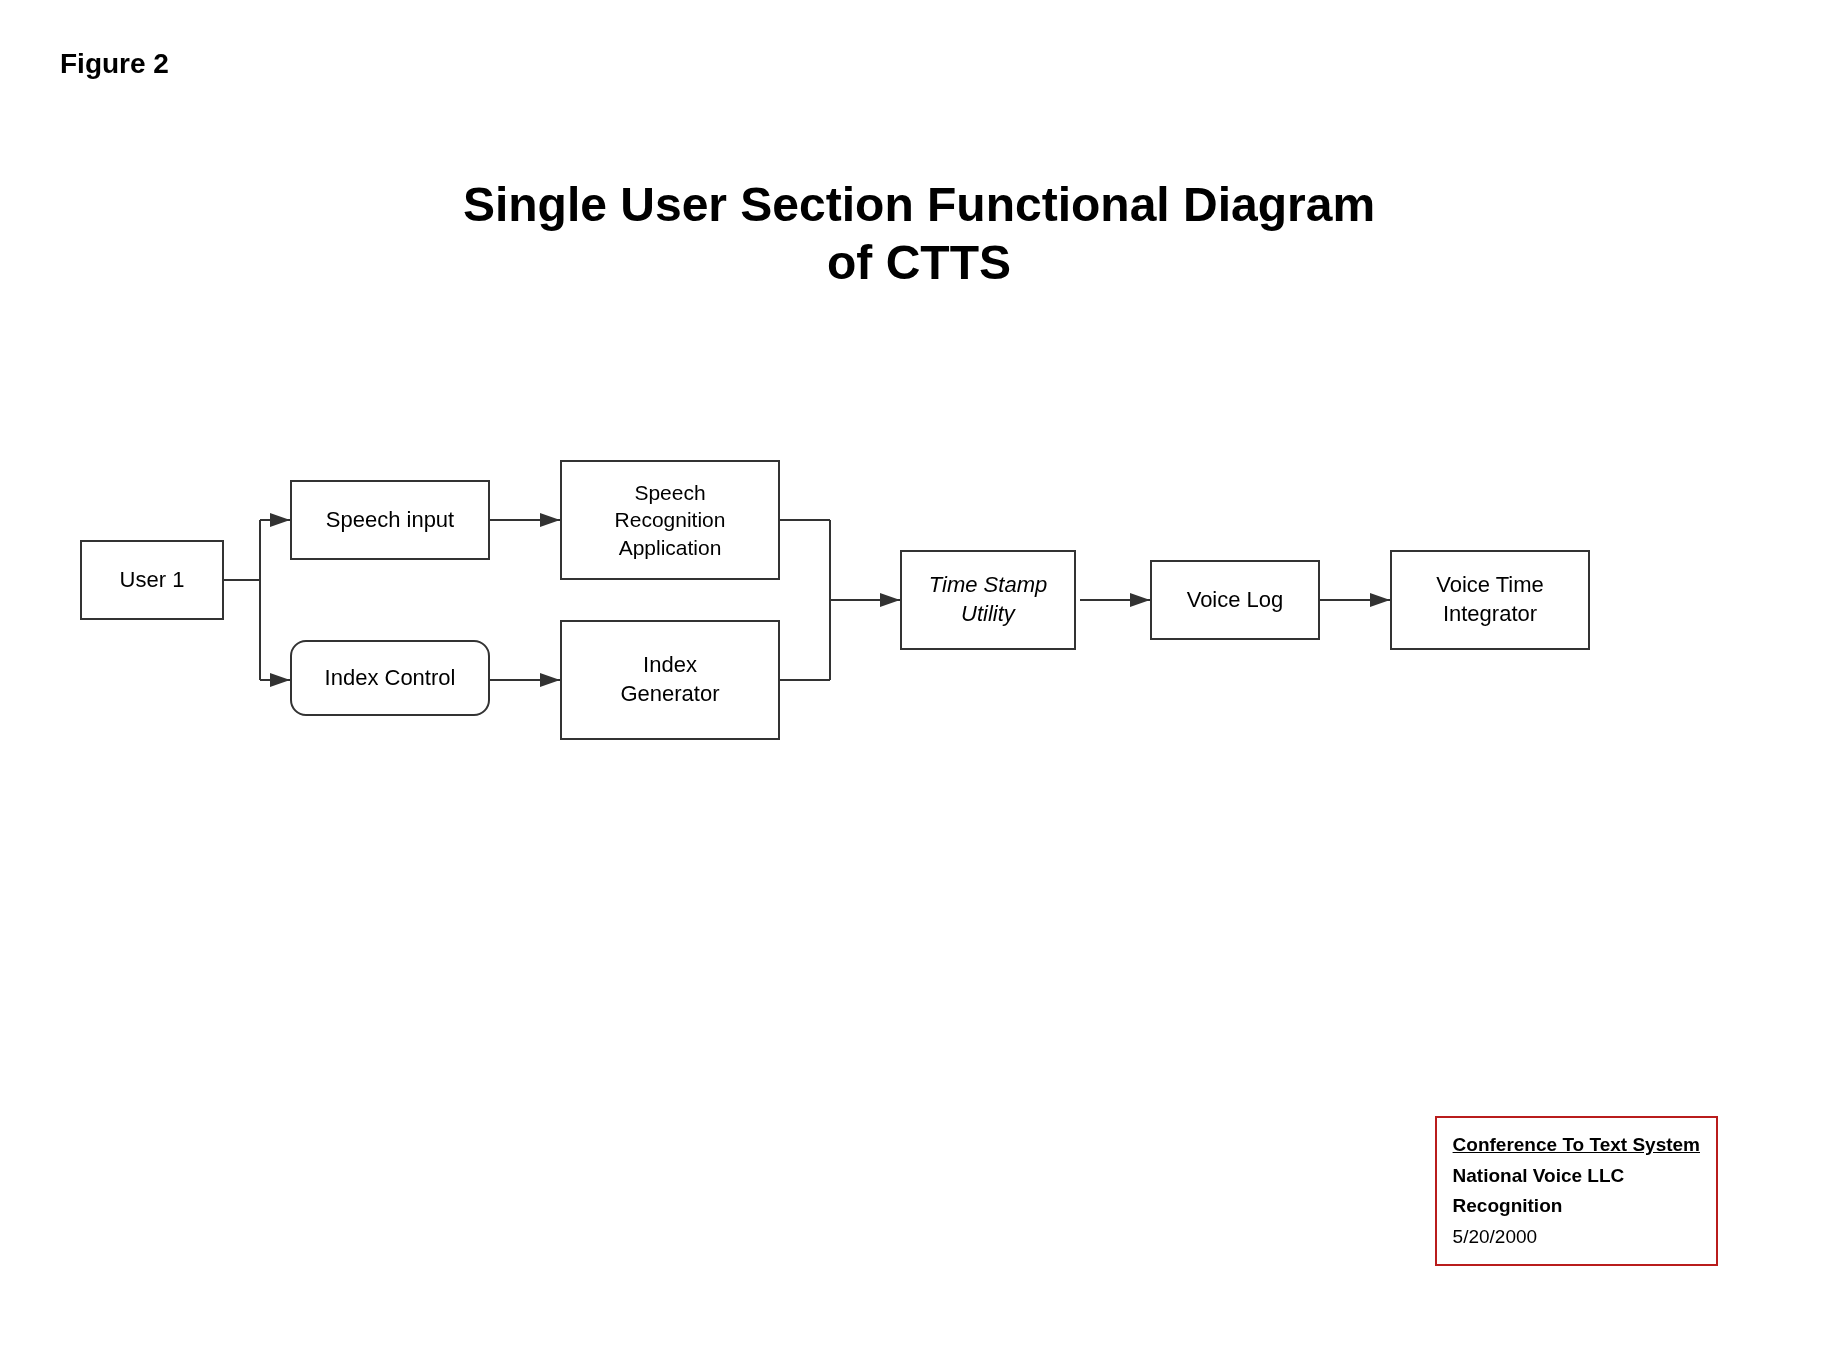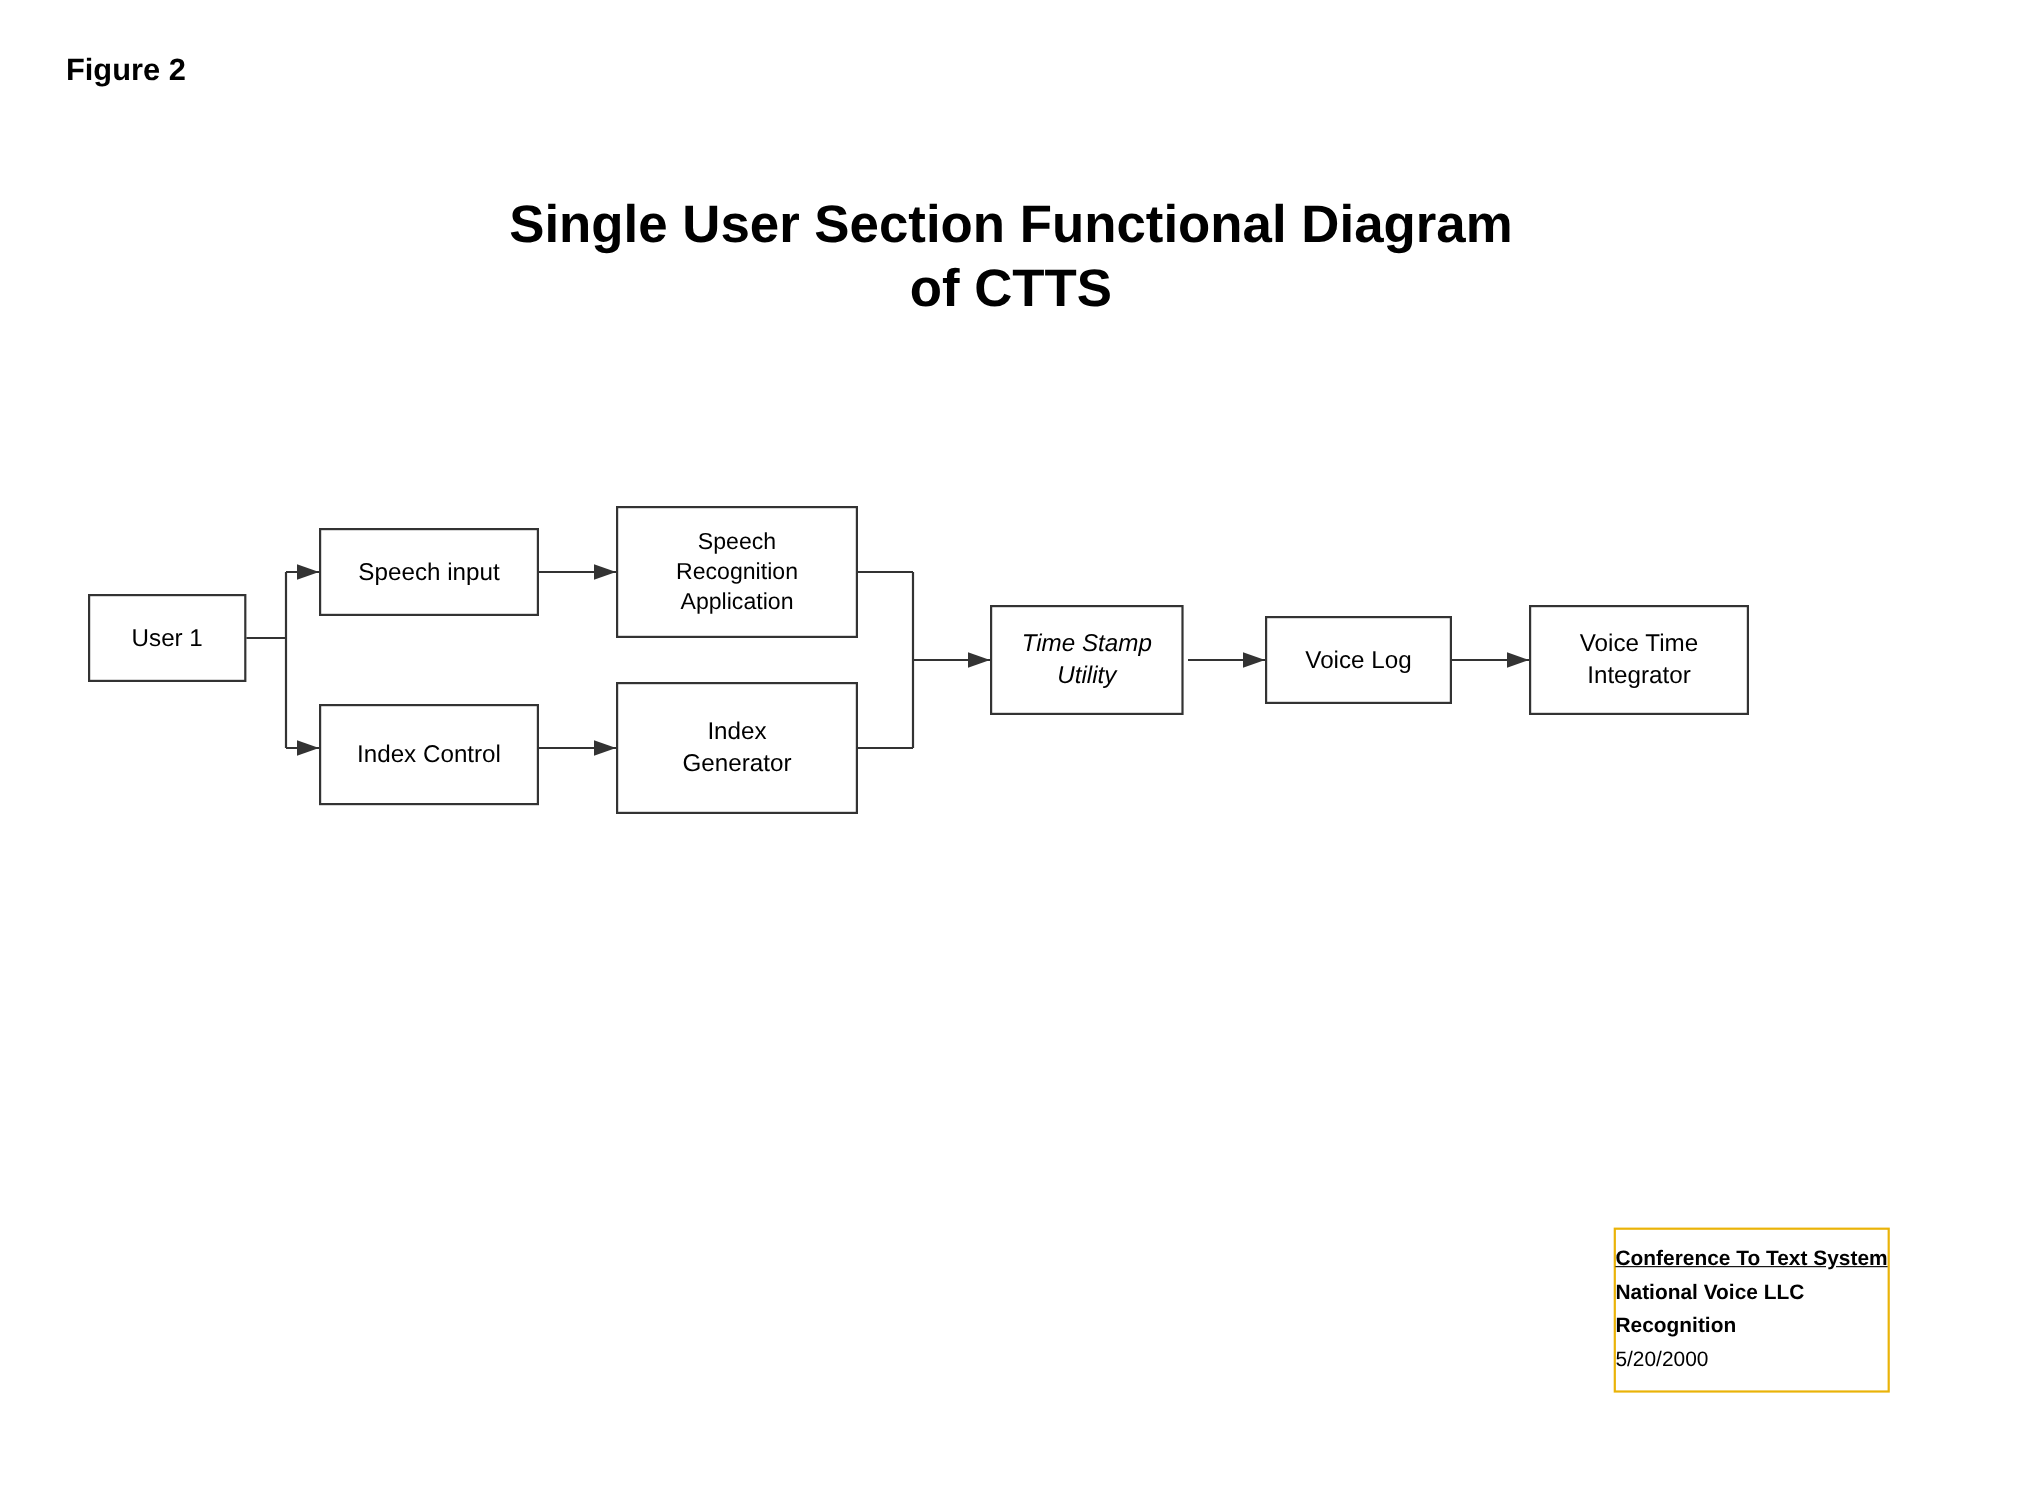--- a/index.html
+++ b/index.html
@@ -64,22 +64,22 @@
       height: 100%;
       overflow: visible;
       pointer-events: none;
     }
 
     
     .info-box {
       position: absolute;
       bottom: 90px;
       right: 120px;
-      border: 2px solid #eab308;
-      padding: 12px 0;
+      border: 2px solid #b91c1c;
+      padding: 12px 16px;
       font-size: 19px;
       line-height: 1.6;
     }
     .info-box .title-line {
       font-weight: bold;
       text-decoration: underline;
     }
     .info-box .bold-line {
       font-weight: bold;
     }
@@ -127,21 +127,21 @@
   </svg>
 
   <div class="box" style="left:30px; top:120px; width:144px; height:80px;">User 1</div>
 
   <div class="box" style="left:240px; top:60px; width:200px; height:80px;">Speech input</div>
 
   <div class="box" style="left:510px; top:40px; width:220px; height:120px; font-size:21px; white-space:pre-line;">Speech
 Recognition
 Application</div>
 
-  <div class="box" style="left:240px; top:220px; width:200px; height:92px;">Index Control</div>
+  <div class="box" style="left:240px; top:220px; width:200px; height:76px;border-radius:16px;">Index Control</div>
 
   <div class="box" style="left:510px; top:200px; width:220px; height:120px; white-space:pre-line;">Index
 Generator</div>
 
   <div class="box" style="left:850px; top:130px; width:176px; height:100px; white-space:pre-line;font-style:italic;">Time Stamp
 Utility</div>
 
   <div class="box" style="left:1100px; top:140px; width:170px; height:80px;">Voice Log</div>
 
   <div class="box" style="left:1340px; top:130px; width:200px; height:100px; white-space:pre-line;">Voice Time

